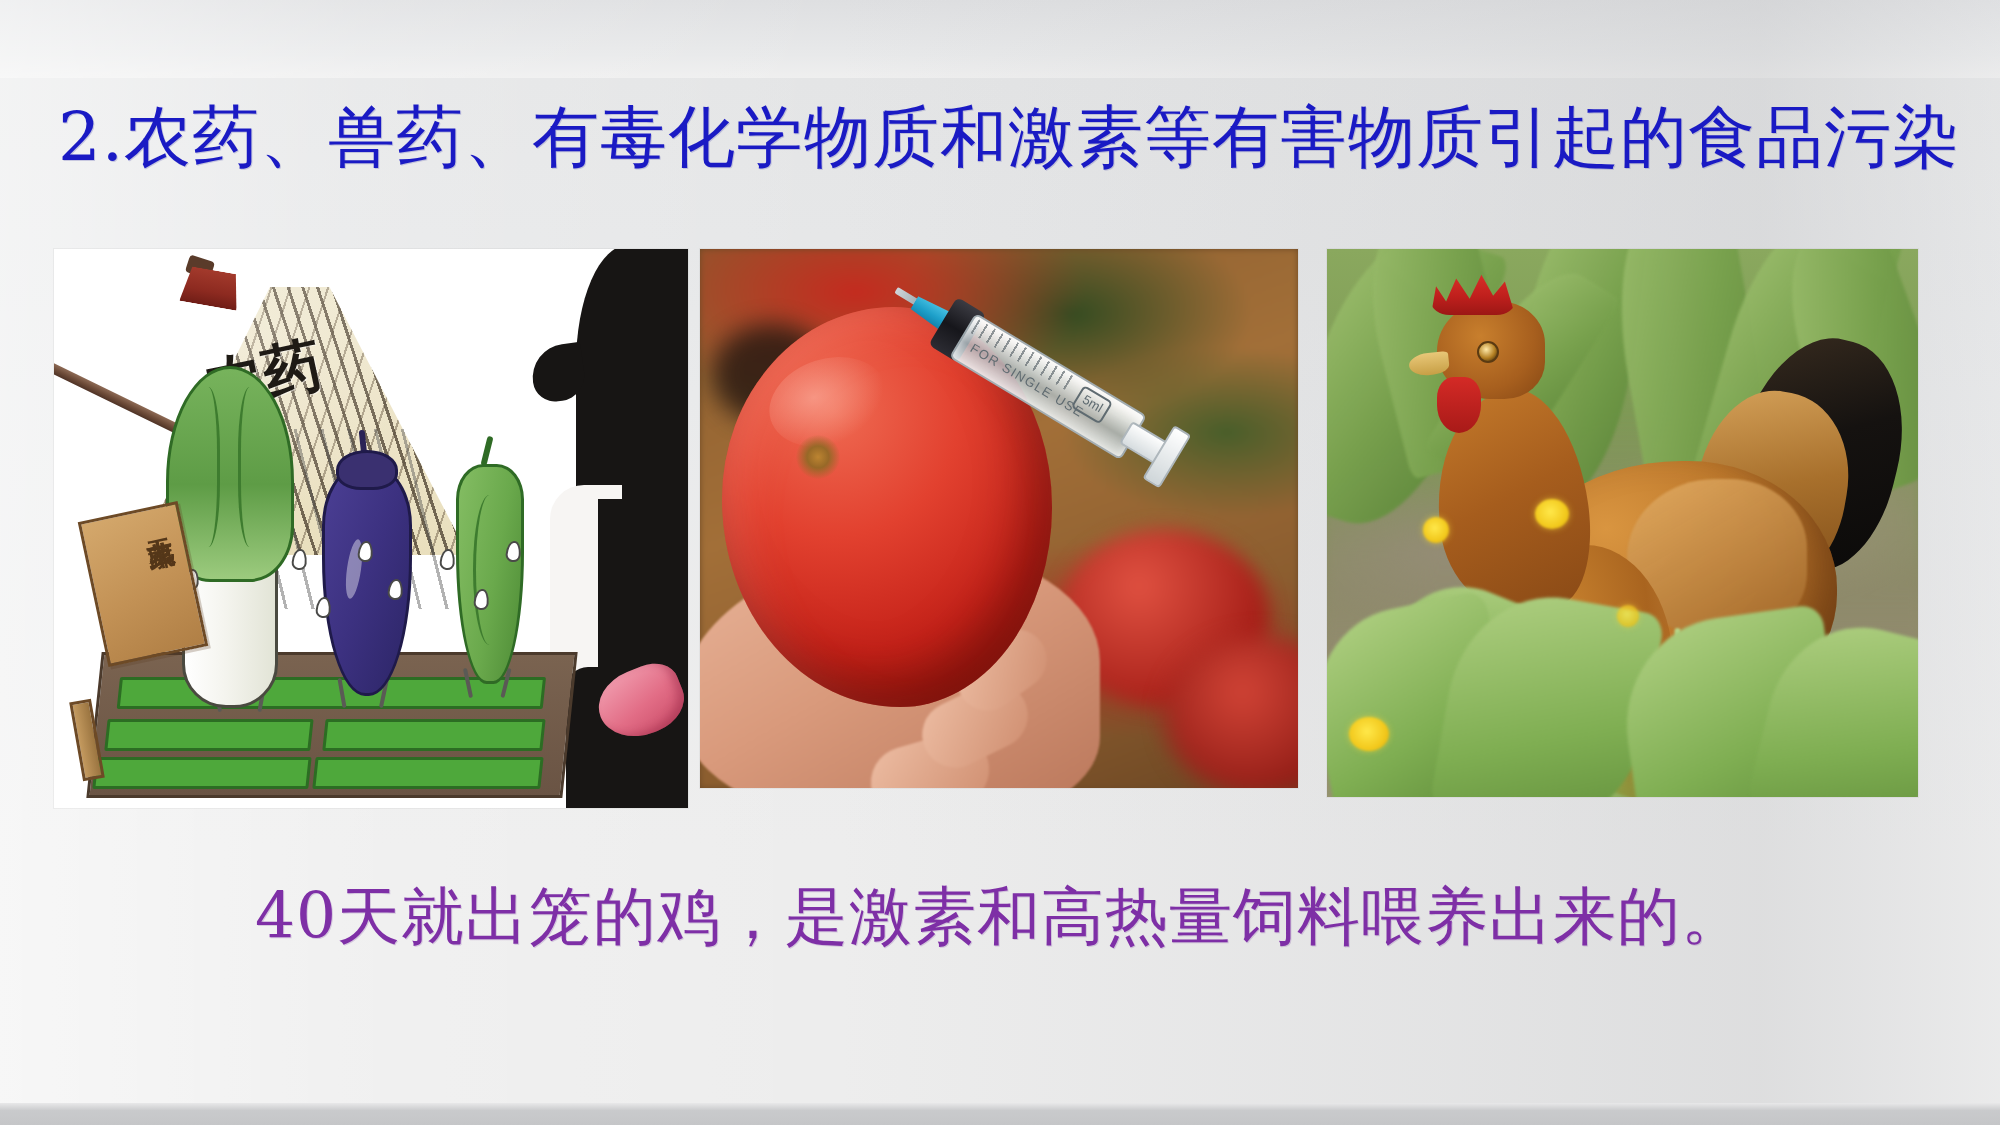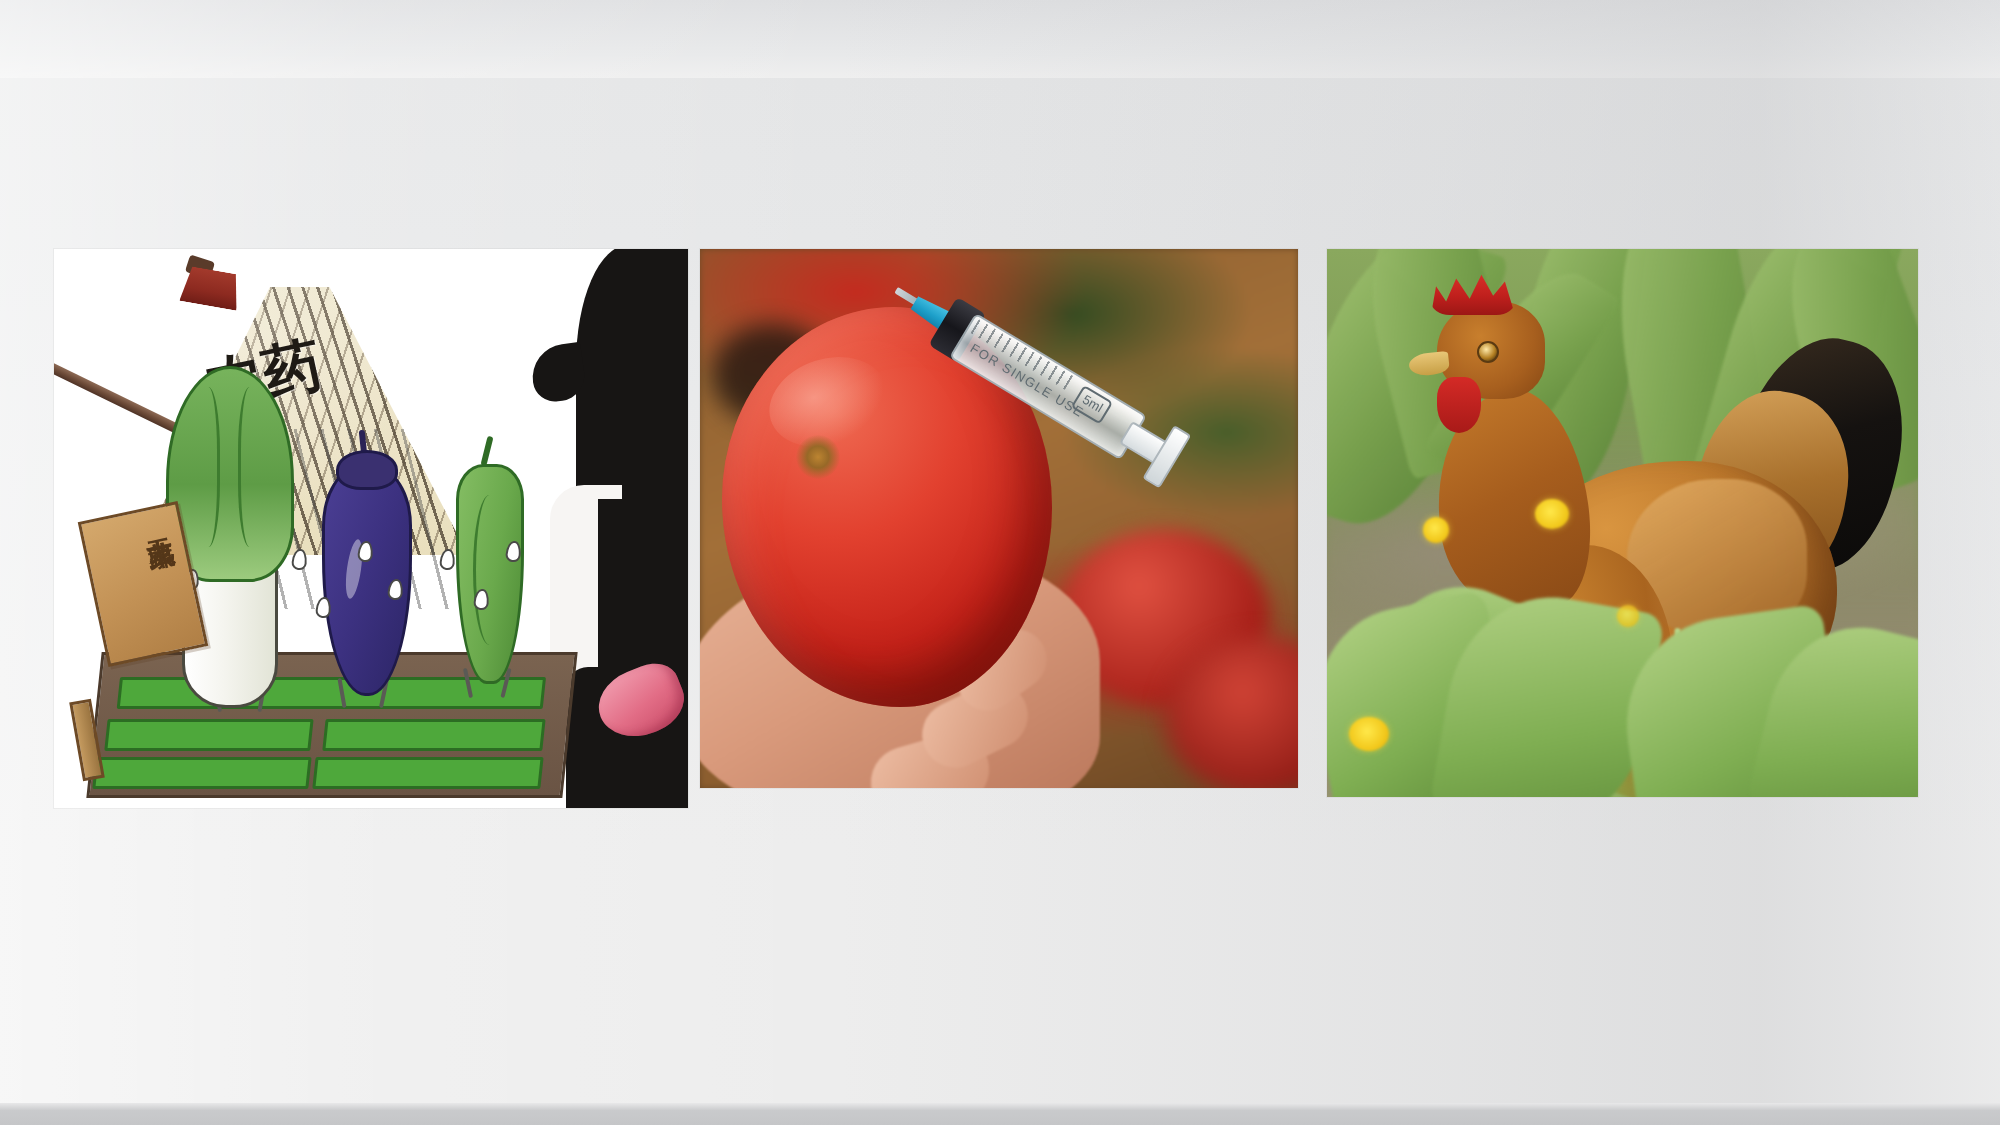--- a/index.html
+++ b/index.html
@@ -747,20 +747,21 @@
 </style>
 </head>
 <body>
 
 <div id="slide">
 
   <div id="bg-topband"></div>
   <div id="bg-sheen"></div>
   <div id="bg-bottomband"></div>
 
+  <div id="title">2.农药、兽药、有毒化学物质和激素等有害物质引起的食品污染</div>
 
   <div class="photo" id="photo-pesticide-cartoon">
     <div class="c1-stage">
 
       <div class="c1-silhouette-head"></div>
       <div class="c1-silhouette-neck"></div>
       <div class="c1-silhouette-nose"></div>
       <div class="c1-silhouette-chin"></div>
       <div class="c1-silhouette-body"></div>
       <div class="c1-lips"></div>
@@ -893,14 +894,15 @@
       <div class="c3-weed w3"></div>
       <div class="c3-weed w4"></div>
 
       <div class="c3-flower f1"></div>
       <div class="c3-flower f2"></div>
       <div class="c3-flower f3"></div>
       <div class="c3-flower f4"></div>
     </div>
   </div>
 
+  <div id="caption">40天就出笼的鸡，是激素和高热量饲料喂养出来的。</div>
 
 </div>
 
 </body></html>

